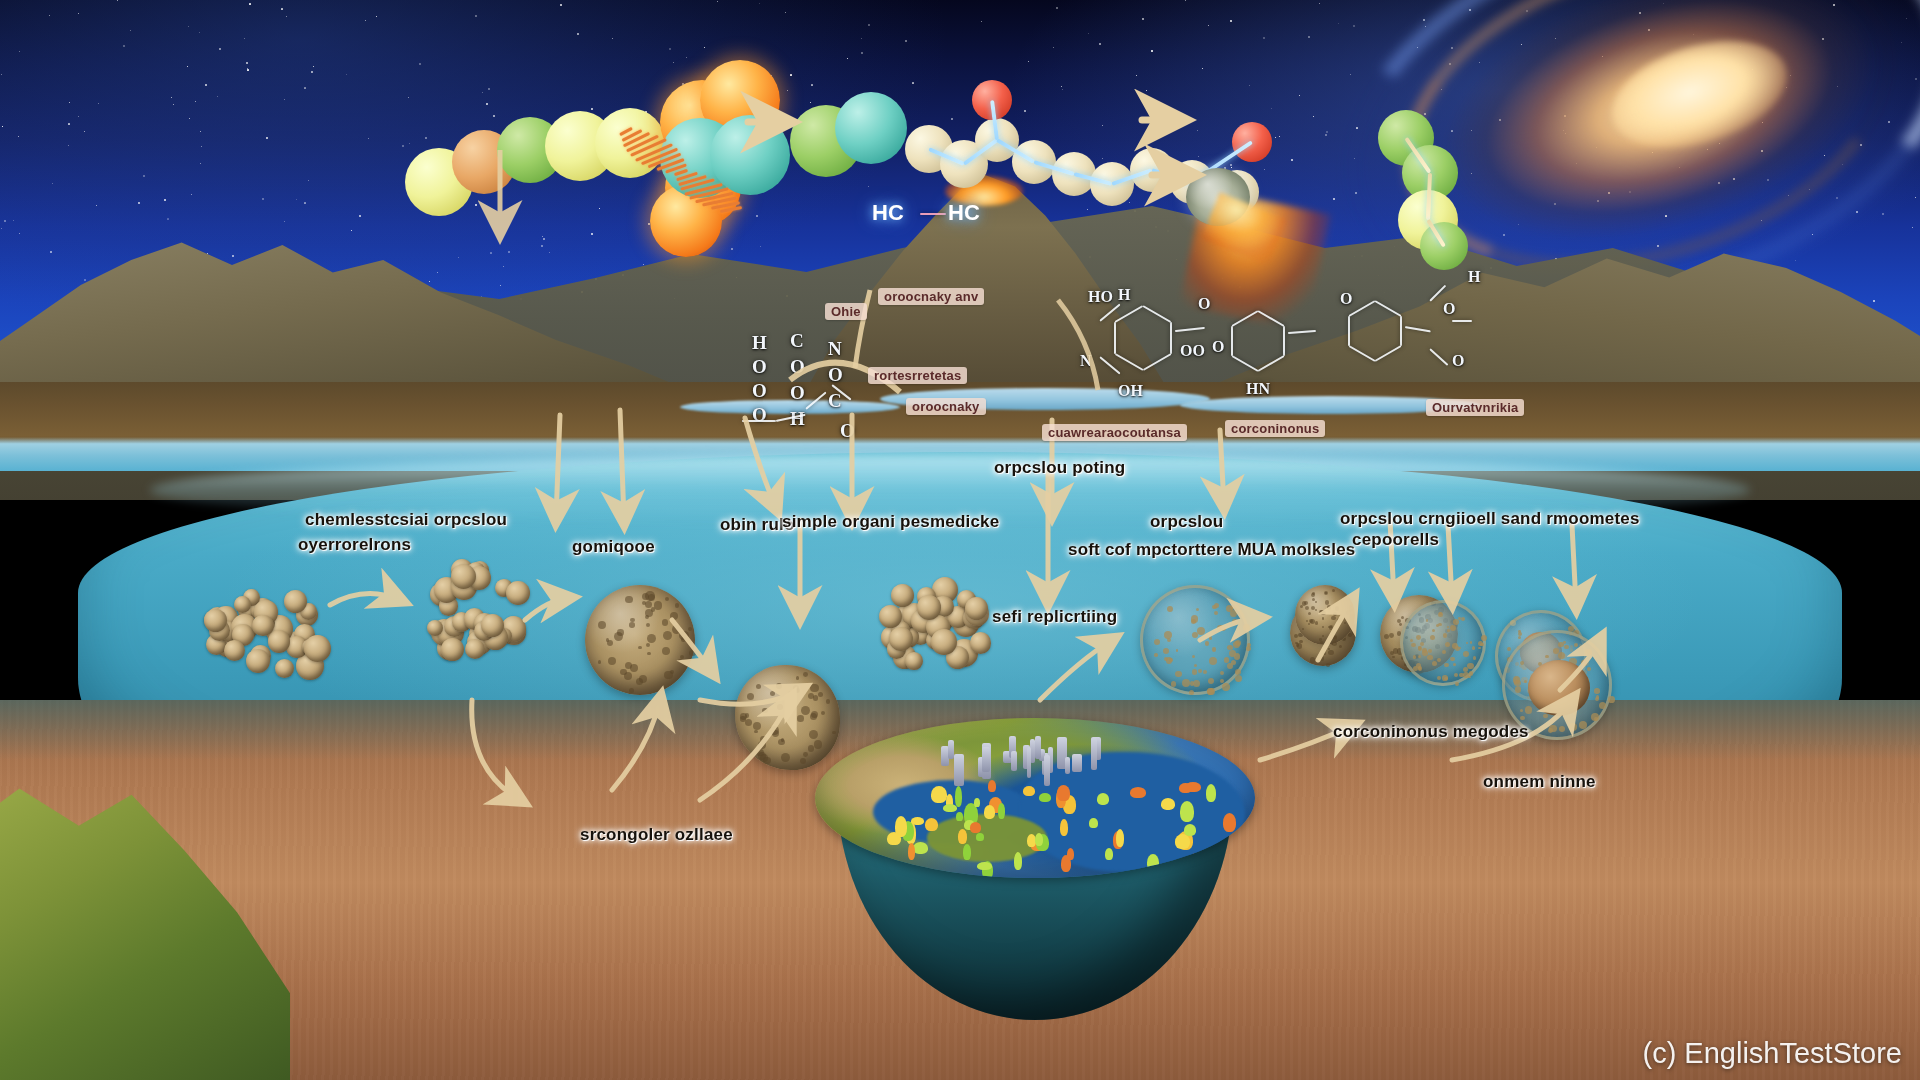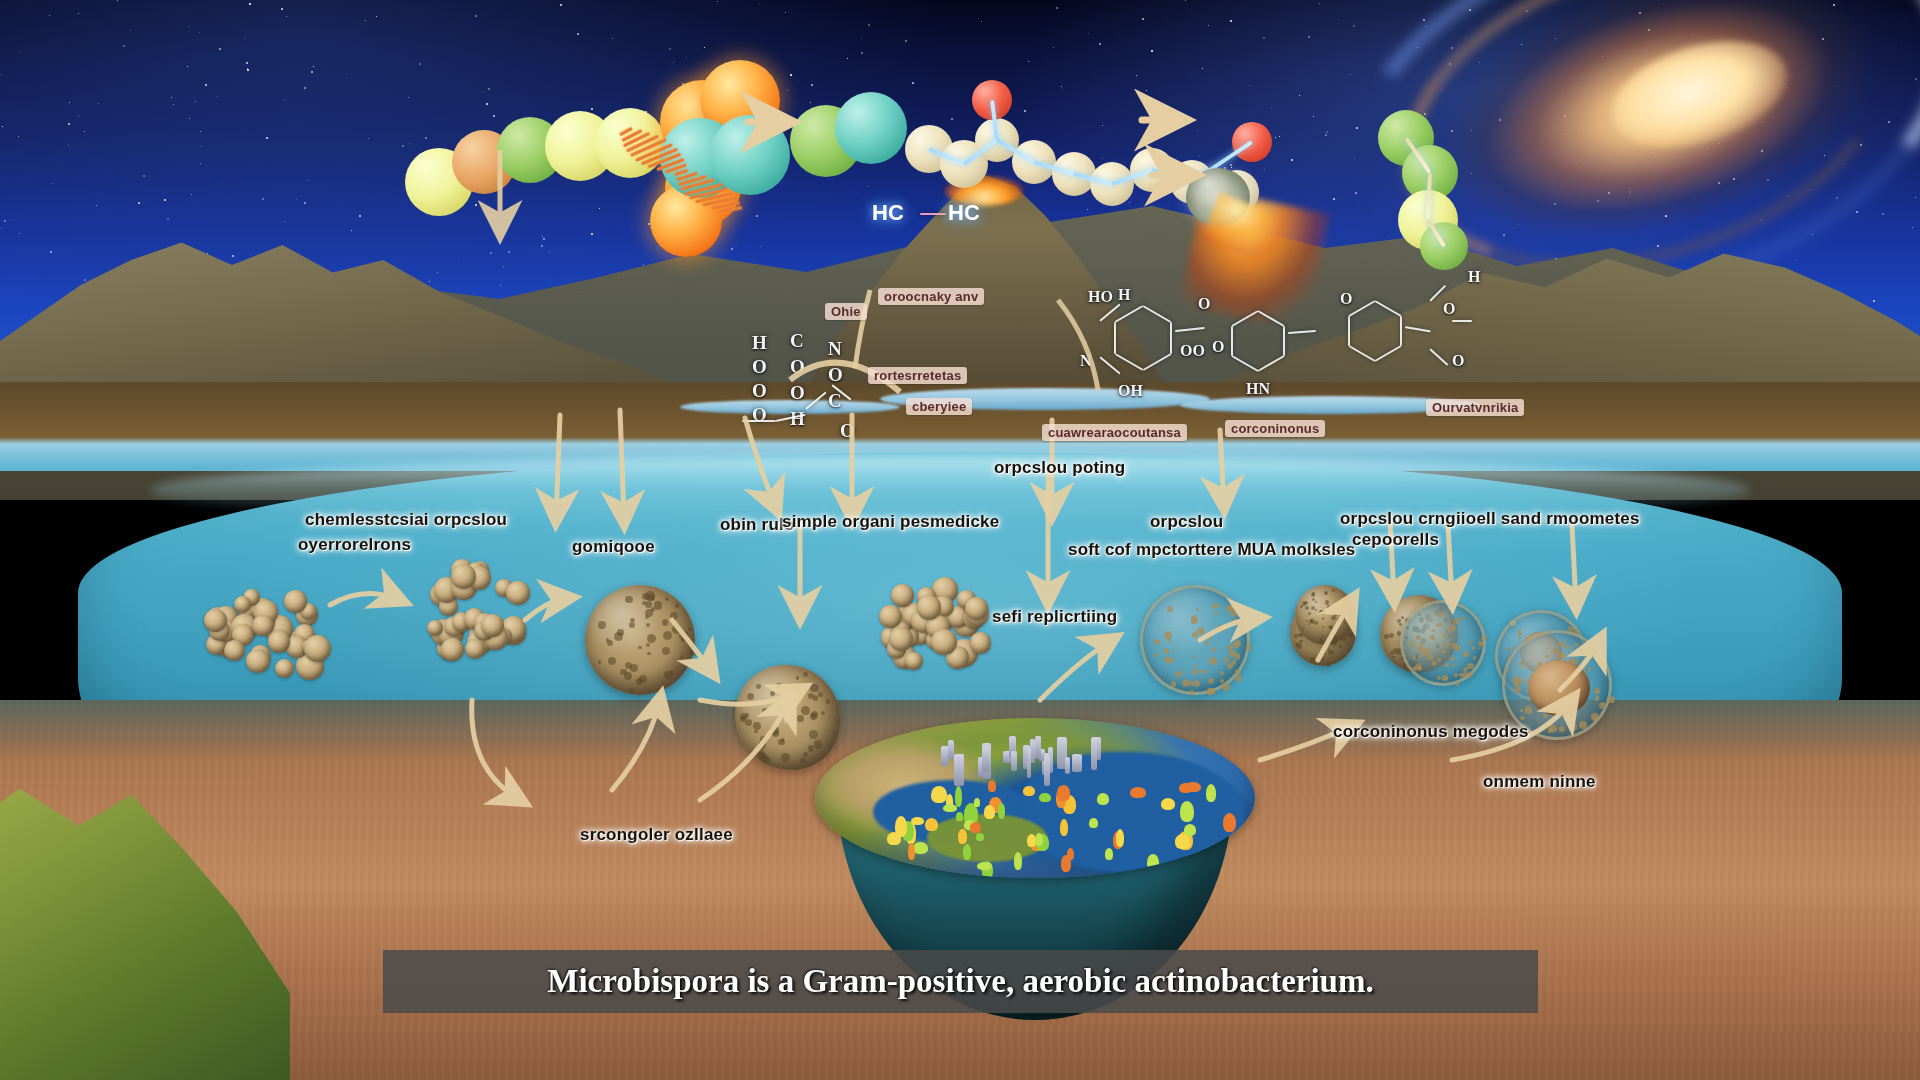--- a/index.html
+++ b/index.html
@@ -1557,21 +1557,21 @@
         <path d="M870,290 Q860,330 855,368" stroke="#e5cfa2" stroke-width="5" fill="none" opacity=".9"></path>
         <path d="M790,380 Q840,340 900,392" stroke="#e5cfa2" stroke-width="6" fill="none" opacity=".9"></path>
         <path d="M1058,300 Q1090,340 1098,390" stroke="#e5cfa2" stroke-width="5" fill="none" opacity=".85"></path>
       </svg>
     </div>
 
   <div id="land-label-layer">
       <span class="lbl pin" style="left:878px;top:288px;">oroocnaky anv</span>
       <span class="lbl pin" style="left:825px;top:303px;">Ohie</span>
       <span class="lbl pin" style="left:868px;top:367px;">rortesrretetas</span>
-      <span class="lbl pin" style="left:906px;top:398px;">cberyiee</span>
+      <span class="lbl pin" style="left:906px;top:398px;">oroocnaky</span>
       <span class="lbl pin" style="left:1042px;top:424px;">cuawrearaocoutansa</span>
       <span class="lbl pin" style="left:1225px;top:420px;">corconinonus</span>
       <span class="lbl pin" style="left:1426px;top:399px;">Ourvatvnrikia</span>
     </div>
   <div id="water-label-layer">
       <span class="lbl water" style="left:305px;top:510px;">chemlesstcsiai orpcslou</span>
       <span class="lbl water" style="left:298px;top:535px;">oyerrorelrons</span>
       <span class="lbl water" style="left:572px;top:537px;">gomiqooe</span>
       <span class="lbl water" style="left:720px;top:515px;">obin rulo</span>
       <span class="lbl water" style="left:782px;top:512px;">simple organi pesmedicke</span>
@@ -1579,18 +1579,16 @@
       <span class="lbl water" style="left:992px;top:607px;">sefi replicrtiing</span>
       <span class="lbl water" style="left:1150px;top:512px;">orpcslou</span>
       <span class="lbl water" style="left:1068px;top:540px;">soft cof mpctorttere MUA molksles</span>
       <span class="lbl water" style="left:1340px;top:509px;">orpcslou crngiioell sand rmoometes</span>
       <span class="lbl water" style="left:1352px;top:530px;">cepoorells</span>
       <span class="lbl water" style="left:580px;top:825px;">srcongoler ozllaee</span>
       <span class="lbl water" style="left:1333px;top:722px;">corconinonus megodes</span>
       <span class="lbl water" style="left:1483px;top:772px;">onmem ninne</span>
     </div>
 
-  <div class="caption-bar">
-    <div class="caption-text">Microbispora is a Gram-positive, aerobic actinobacterium.</div>
-  </div>
-
+
+  <div class="watermark">(c) EnglishTestStore</div>
 
 </div>
 
 </body></html>

